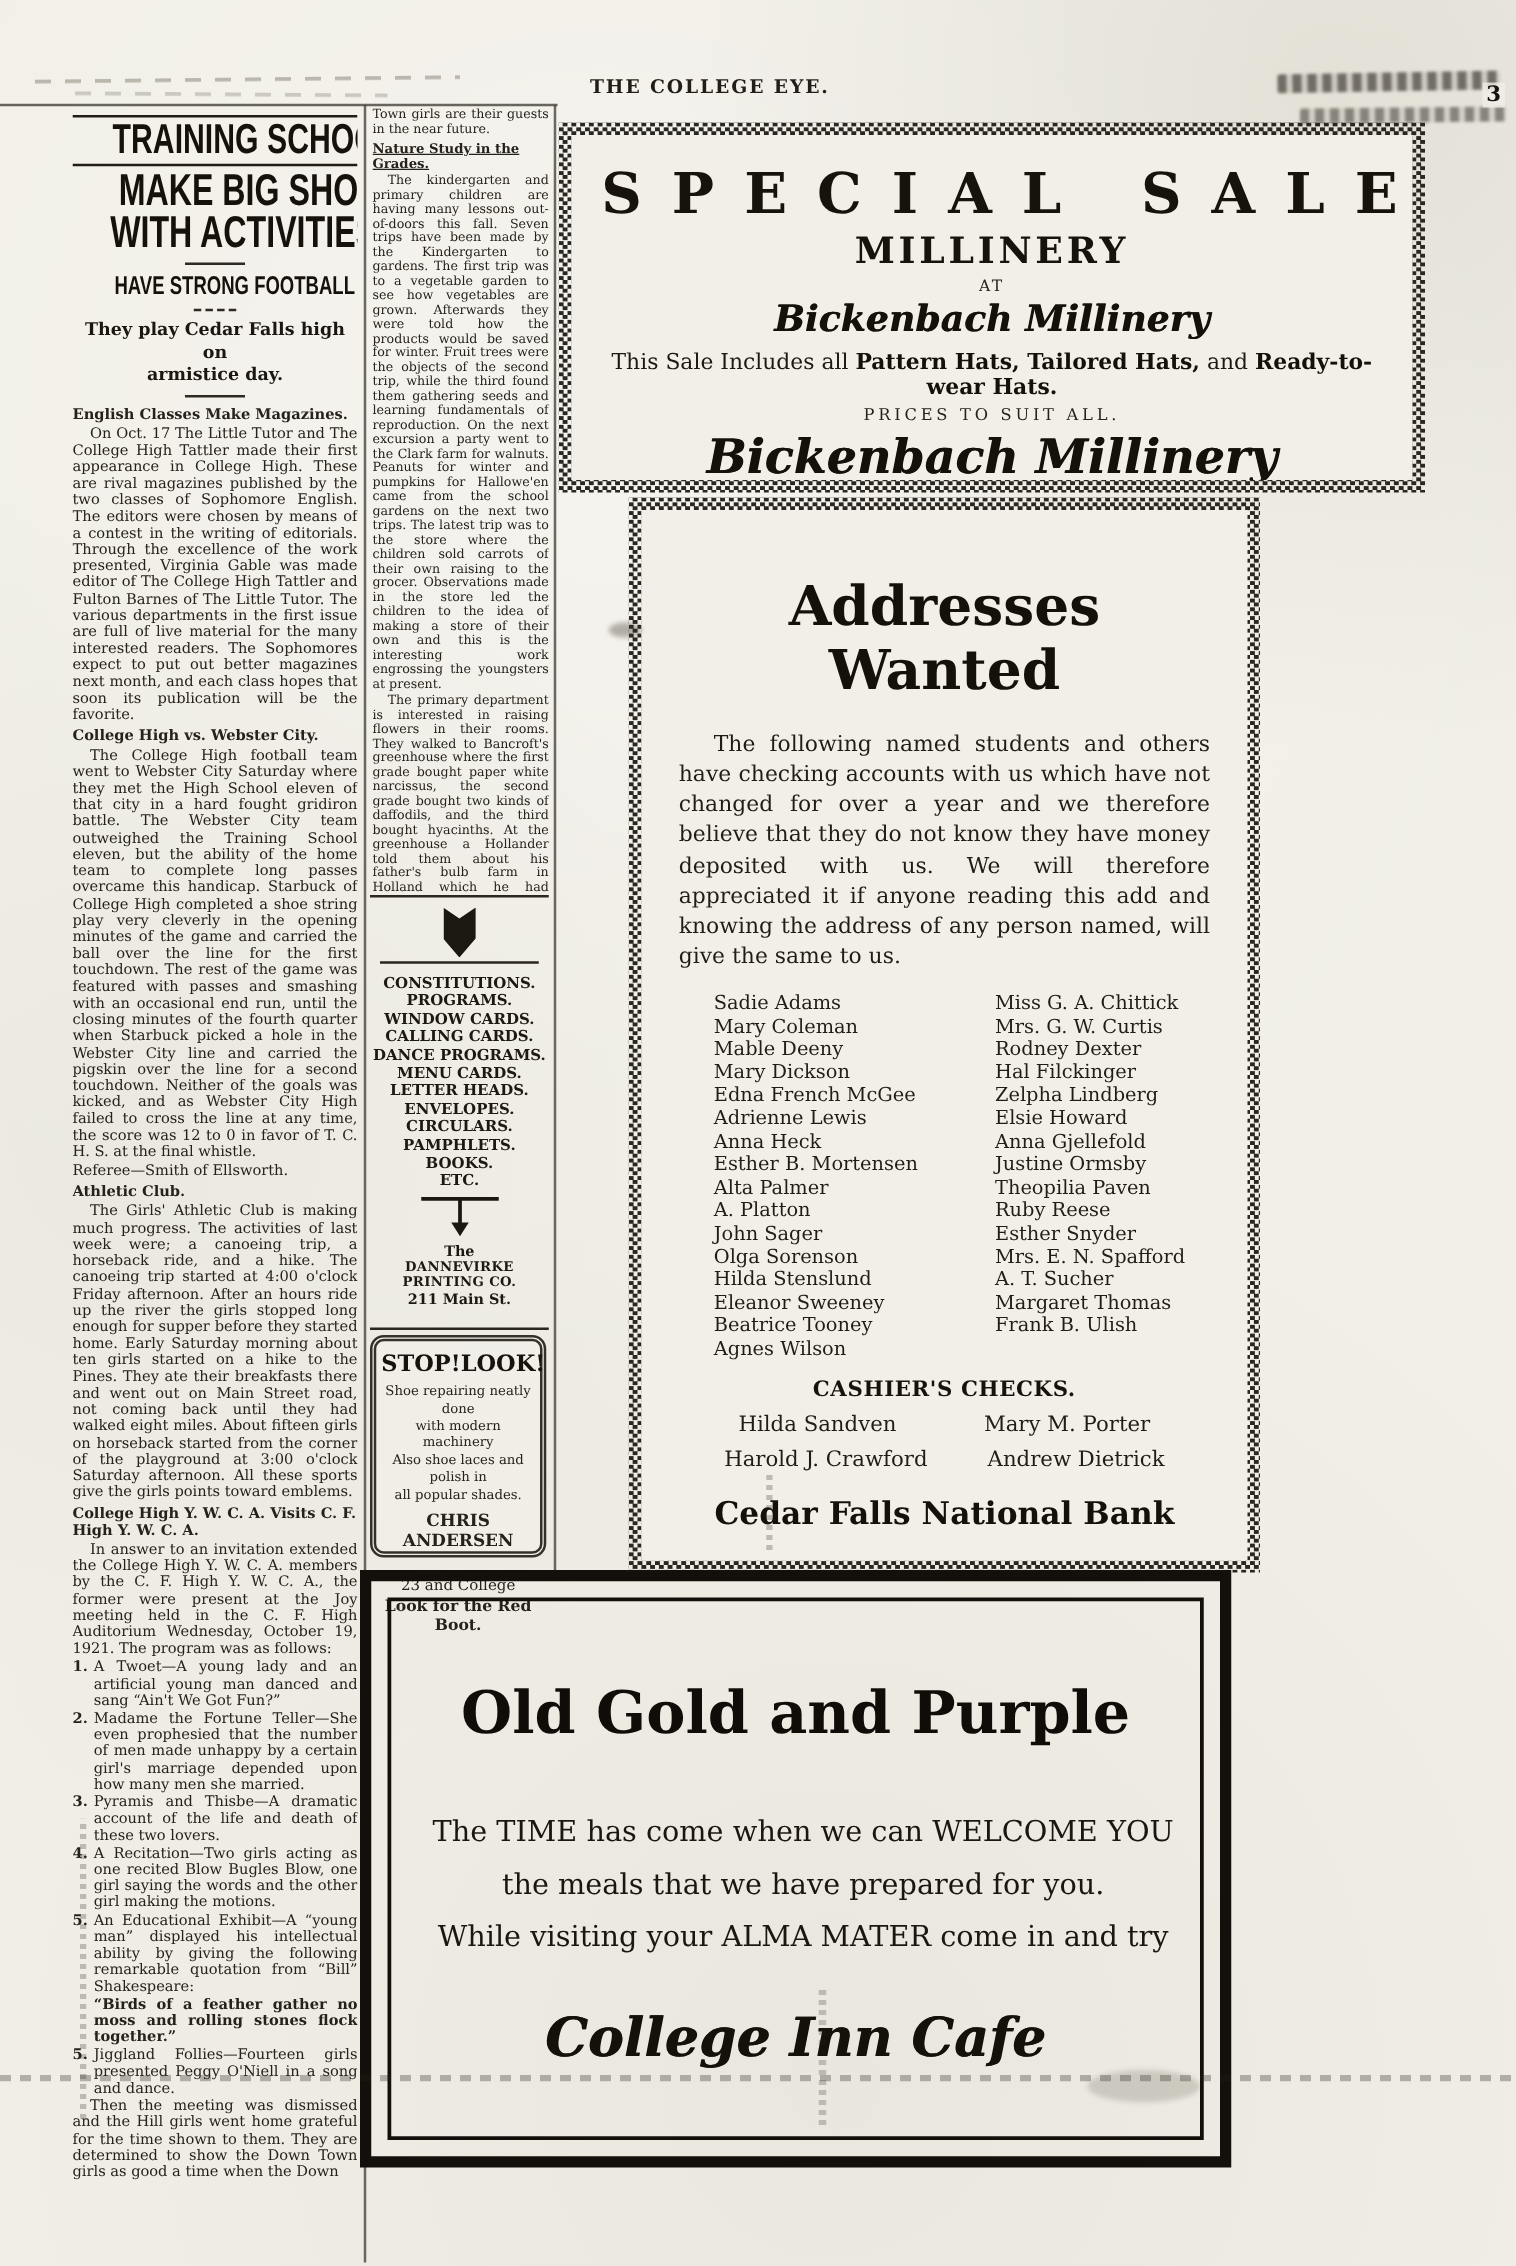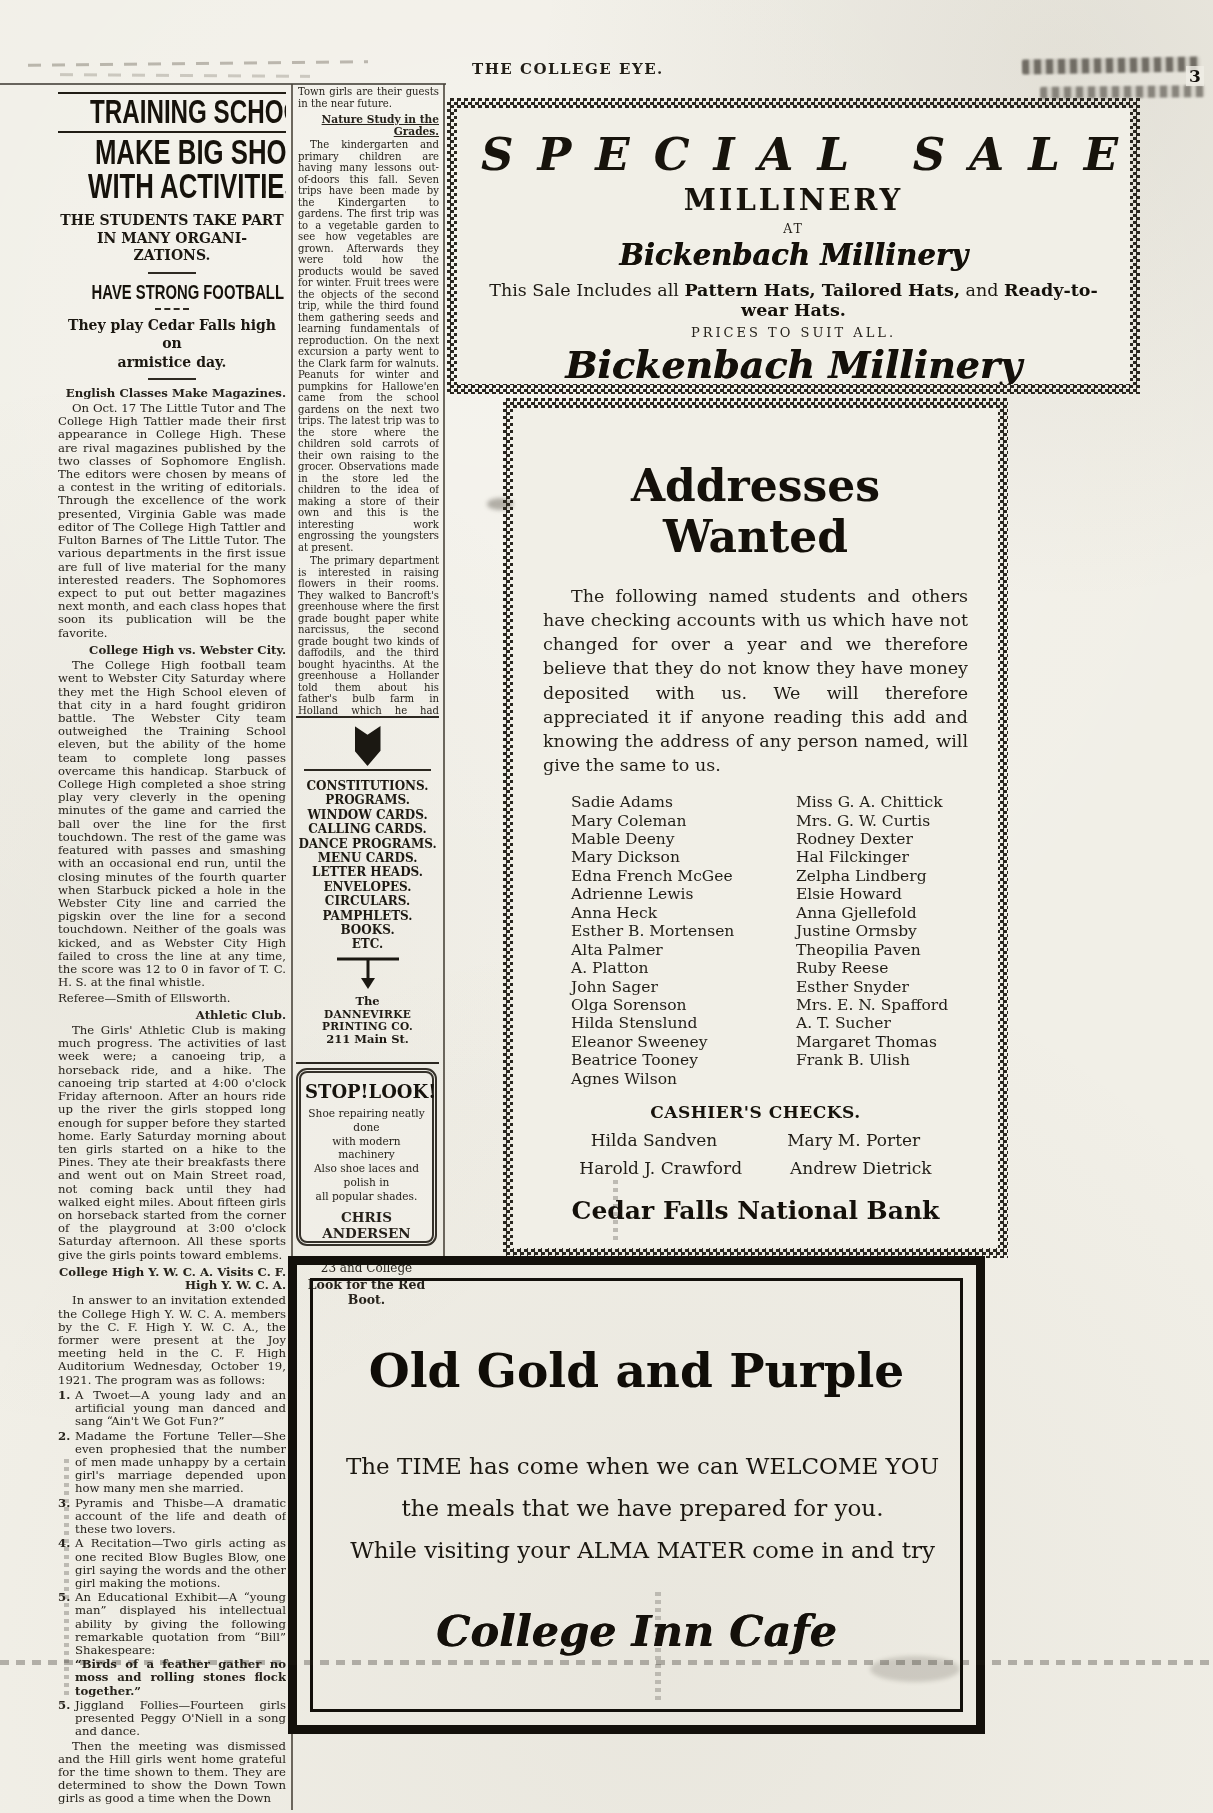--- a/index.html
+++ b/index.html
@@ -18,21 +18,21 @@
   
   .masthead-title{left:472px;top:60px;font-weight:bold;font-size:15px;letter-spacing:1.5px;color:#221e17;}
   .masthead-rule{left:0;top:83px;width:446px;height:2px;background:#3a362e;opacity:.75;}
   .pencil-mark{height:3px;background:repeating-linear-gradient(90deg,rgba(95,88,74,.38) 0 13px,transparent 13px 24px);filter:blur(.4px);}
   .smudge{background:repeating-linear-gradient(90deg,rgba(42,37,30,.62) 0 7px,rgba(42,37,30,.12) 7px 12px);filter:blur(1.3px);border-radius:2px;}
   .page-number{left:1186px;top:66px;font-weight:bold;font-size:17px;color:#14110c;background:rgba(240,238,230,.8);padding:0 3px;}
   
   .vrule{width:2px;background:#4a453b;opacity:.8;}
   
   .news p{margin:0 0 2px 0;text-indent:1.2em;text-align:justify;}
-  .sec-title{font-weight:bold;text-align:right;margin:4px 0 2px 0;}
+  .sec-title{font-weight:bold;text-align:left;margin:4px 0 2px 0;}
   .center{text-align:center;}
   .small-rule{width:48px;border:0;border-top:2px solid #2e2a22;margin:7px auto;}
   .dash-rule{width:34px;border:0;border-top:2px dashed #2e2a22;margin:6px auto;}
   
   #col1{left:58px;top:90px;width:228px;height:1718px;overflow:hidden;font-size:11.7px;line-height:1.13;}
   .kicker-rule{border:0;border-top:2px solid #211d15;margin:2px 0;}
   .headline-sans{font-family:"Liberation Sans","DejaVu Sans",sans-serif;font-weight:bold;color:#16120b;text-align:center;}
   .condensed{display:inline-block;transform:scaleX(.78) scaleY(1.08);transform-origin:center;white-space:nowrap;}
   .kicker{font-size:31px;line-height:1.05;text-align:left;}
   .headline-main{font-size:33px;line-height:1.04;}
@@ -57,21 +57,21 @@
   .shoe-head{display:flex;justify-content:space-around;font-weight:bold;font-size:18px;color:#16130d;}
   .shoe-line{text-align:center;font-size:10.6px;line-height:1.3;}
   .shoe-name{text-align:center;font-weight:bold;font-size:13.5px;margin-top:6px;}
   .shoe-addr{text-align:center;font-size:12px;margin-top:20px;}
   .shoe-tag{text-align:center;font-weight:bold;font-size:12.5px;margin-top:2px;}
   .frame{padding:10px;background-image:repeating-conic-gradient(#2a2720 0% 25%,rgba(0,0,0,0) 0% 50%);background-size:7px 7px;box-sizing:border-box;}
   .frame-inner{background:#f1efe7;width:100%;height:100%;box-sizing:border-box;overflow:hidden;}
   
   #millinery-ad{left:447px;top:98px;width:693px;height:296px;}
   #millinery-ad .frame-inner{padding:10px 24px;}
-  .mill-title{text-align:center;font-weight:bold;font-size:45px;letter-spacing:24px;color:#17130c;margin-top:10px;white-space:nowrap;font-style:italic;}
+  .mill-title{text-align:center;font-weight:bold;font-size:45px;letter-spacing:24px;color:#17130c;margin-top:10px;white-space:nowrap;}
   .mill-sub{text-align:center;font-weight:bold;font-size:29px;letter-spacing:3px;margin-top:2px;color:#17130c;}
   .mill-at{text-align:center;font-size:12.5px;letter-spacing:2px;margin-top:4px;}
   .blackletter{font-weight:bold;font-style:italic;font-family:"DejaVu Serif",serif;color:#14100a;text-shadow:.5px 0 0 #14100a;}
   .mill-brand1{text-align:center;font-size:29px;margin-top:2px;}
   .mill-sale{text-align:center;font-size:17.5px;margin-top:8px;color:#1d1912;}
   .mill-sale b{font-weight:bold;color:#14100a;}
   .mill-prices{text-align:center;font-size:13px;letter-spacing:3px;margin-top:5px;}
   .mill-brand2{text-align:center;font-size:38px;margin-top:2px;}
   
   #bank-ad{left:503px;top:398px;width:505px;height:860px;}
@@ -112,25 +112,20 @@
 
   <div class="abs vrule" style="left:291px;top:84px;height:1726px;"></div>
   <div class="abs vrule" style="left:443px;top:84px;height:1172px;"></div>
 
   <div id="col1" class="abs news">
     <hr class="kicker-rule">
     <div class="headline-sans kicker"><span class="condensed">TRAINING SCHOOL</span></div>
     <hr class="kicker-rule">
     <div class="headline-sans headline-main"><span class="condensed">MAKE BIG SHOWING</span></div>
     <div class="headline-sans headline-main"><span class="condensed">WITH ACTIVITIES</span></div>
-    <div class="subhead">
-      <div>THE STUDENTS TAKE PART</div>
-      <div>IN MANY ORGANI-</div>
-      <div>ZATIONS.</div>
-    </div>
     <hr class="small-rule">
     <div class="headline-sans banner"><span class="condensed">HAVE STRONG FOOTBALL TEAM</span></div>
     <hr class="dash-rule">
     <div class="deck">
       <div>They play Cedar Falls high on</div>
       <div>armistice day.</div>
     </div>
     <hr class="small-rule">
 
     <div class="sec-title">English Classes Make Magazines.</div>

